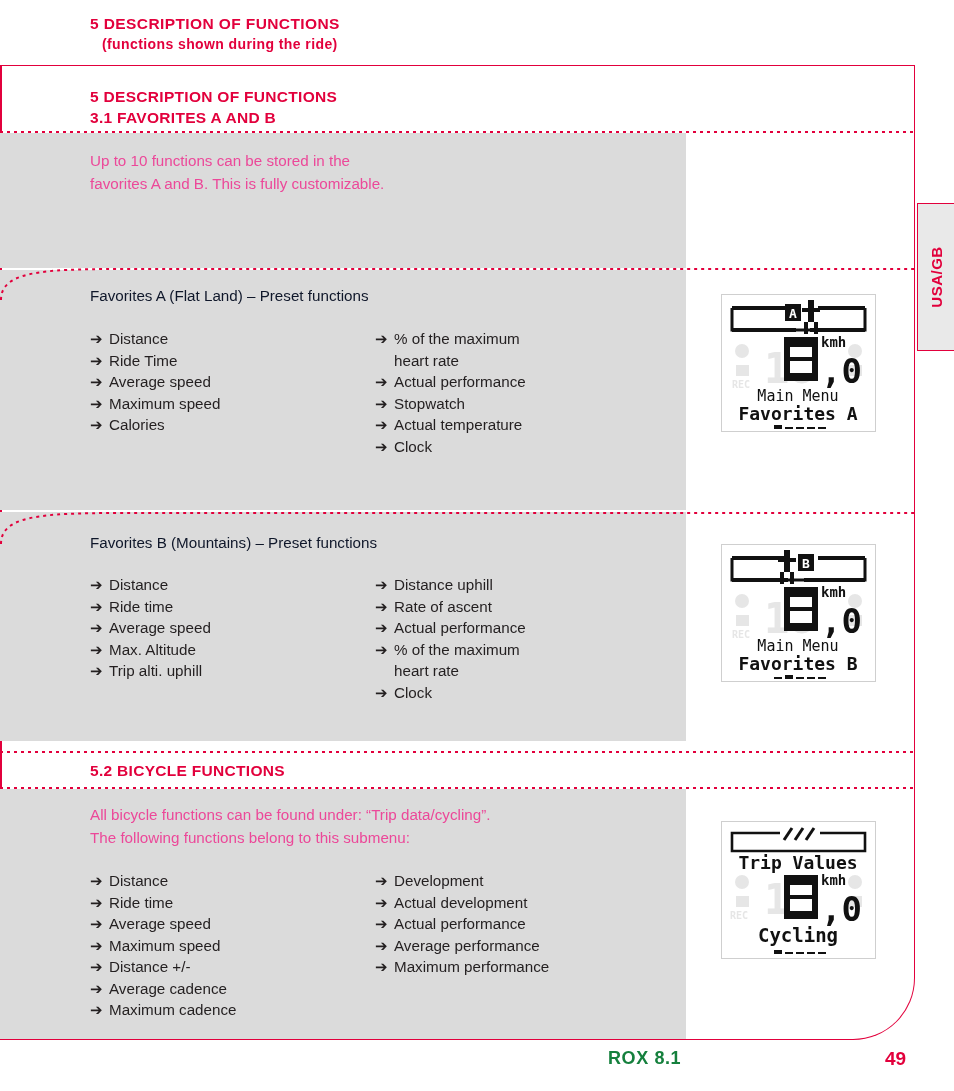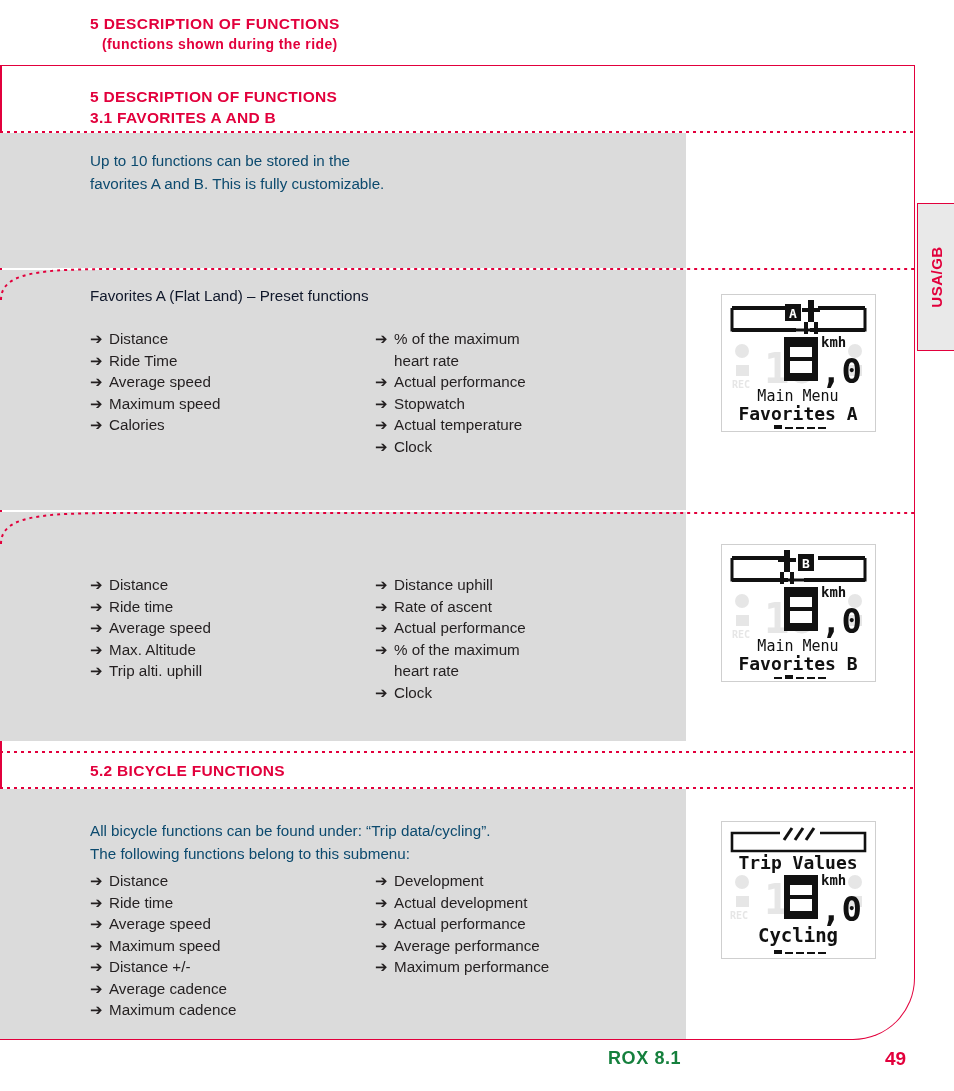--- a/index.html
+++ b/index.html
@@ -77,21 +77,21 @@
     background-image: repeating-linear-gradient(to right,
         #E2003C 0px, #E2003C 3px, rgba(0,0,0,0) 3px, rgba(0,0,0,0) 7px);
   }
 
   
   .sep-svg { position: absolute; left: 0; width: 915px; height: 64px; }
 
   
   .body-text {
     position: absolute;
-    color: #0c4a6e;
+    color: #ec4899;
     font-size: 15.2px;
     line-height: 22.5px;
     font-family: "Liberation Sans", sans-serif;
   }
   .sub-title {
     position: absolute;
     color: #0f172a;
     font-size: 15.2px;
     line-height: 22px;
   }
@@ -271,20 +271,21 @@
         <rect x="85" y="132" width="8" height="2"></rect>
         <rect x="96" y="132" width="8" height="2"></rect>
       </g>
     </svg>
   </div>
 
   <svg class="sep-svg" style="top:482px;" viewBox="0 0 915 64" preserveAspectRatio="none">
     <path d="M1,62 C1,34 40,31 120,31 L915,31" fill="none" stroke="#E2003C" stroke-width="2" stroke-dasharray="3 4"></path>
   </svg>
 
+  <div class="sub-title" style="left:90px; top:532px;">Favorites B (Mountains) – Preset functions</div>
 
   <ul class="arrows" style="left:90px; top:574px;">
     <li><span class="arw">➔</span><span>Distance</span></li>
     <li><span class="arw">➔</span><span>Ride time</span></li>
     <li><span class="arw">➔</span><span>Average speed</span></li>
     <li><span class="arw">➔</span><span>Max. Altitude</span></li>
     <li><span class="arw">➔</span><span>Trip alti. uphill</span></li>
   </ul>
 
   <ul class="arrows" style="left:375px; top:574px;">
@@ -344,21 +345,21 @@
       </g>
     </svg>
   </div>
 
   <div class="dotline" style="top:751px;"></div>
   <div class="sec-head" style="top:760px;">
     <div>5.2 BICYCLE FUNCTIONS</div>
   </div>
   <div class="dotline" style="top:787px;"></div>
 
-  <div class="body-text" style="left:90px; top:804px; width:560px; white-space:pre-line;margin-top:16px;">All bicycle functions can be found under: “Trip data/cycling”.
+  <div class="body-text" style="left:90px; top:804px; width:560px; white-space:pre-line;">All bicycle functions can be found under: “Trip data/cycling”.
 The following functions belong to this submenu:</div>
 
   <ul class="arrows" style="left:90px; top:870px;">
     <li><span class="arw">➔</span><span>Distance</span></li>
     <li><span class="arw">➔</span><span>Ride time</span></li>
     <li><span class="arw">➔</span><span>Average speed</span></li>
     <li><span class="arw">➔</span><span>Maximum speed</span></li>
     <li><span class="arw">➔</span><span>Distance +/-</span></li>
     <li><span class="arw">➔</span><span>Average cadence</span></li>
     <li><span class="arw">➔</span><span>Maximum cadence</span></li>

